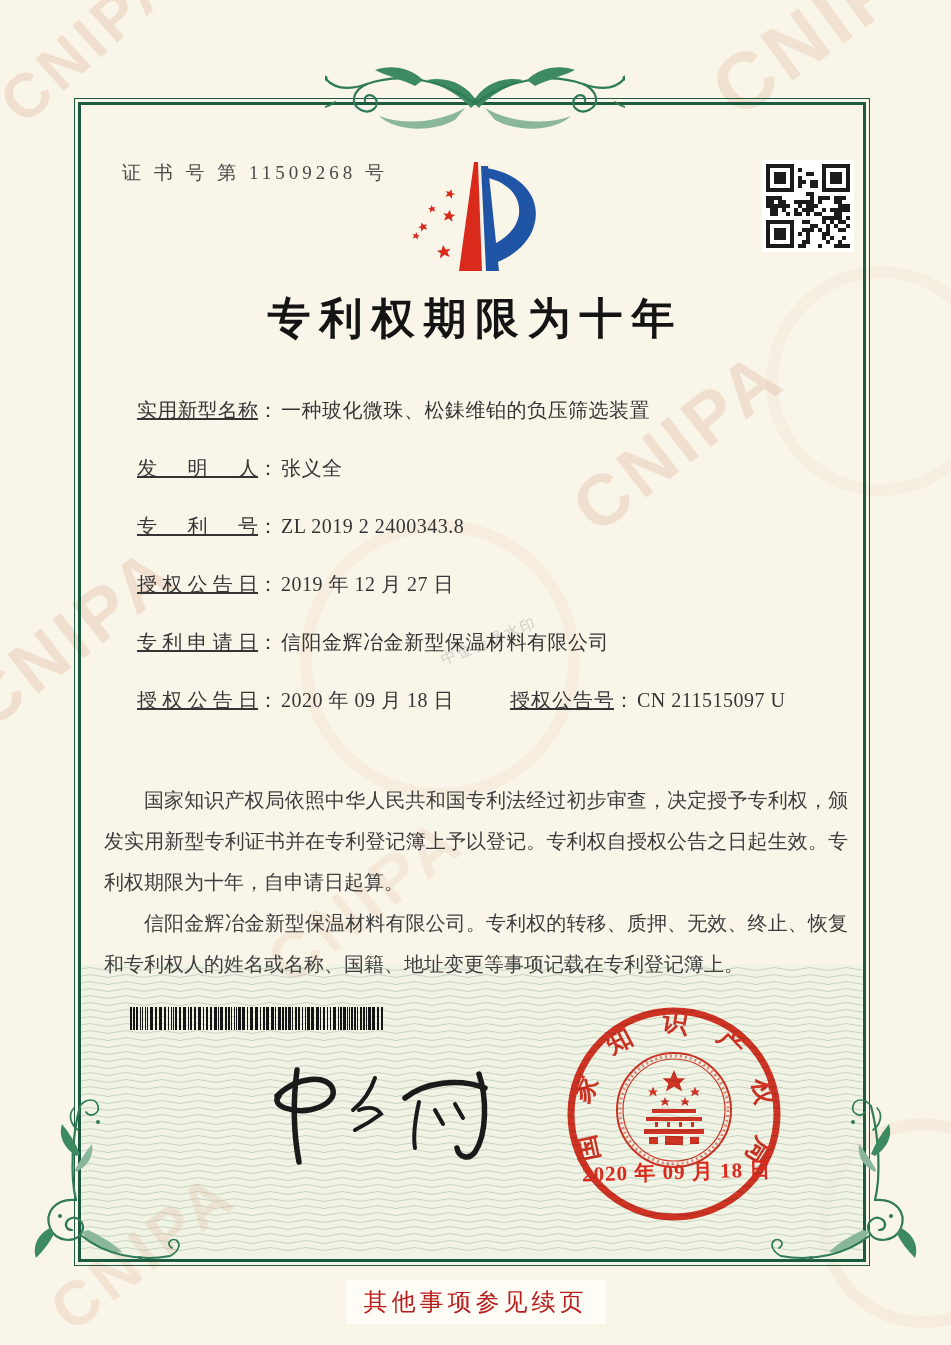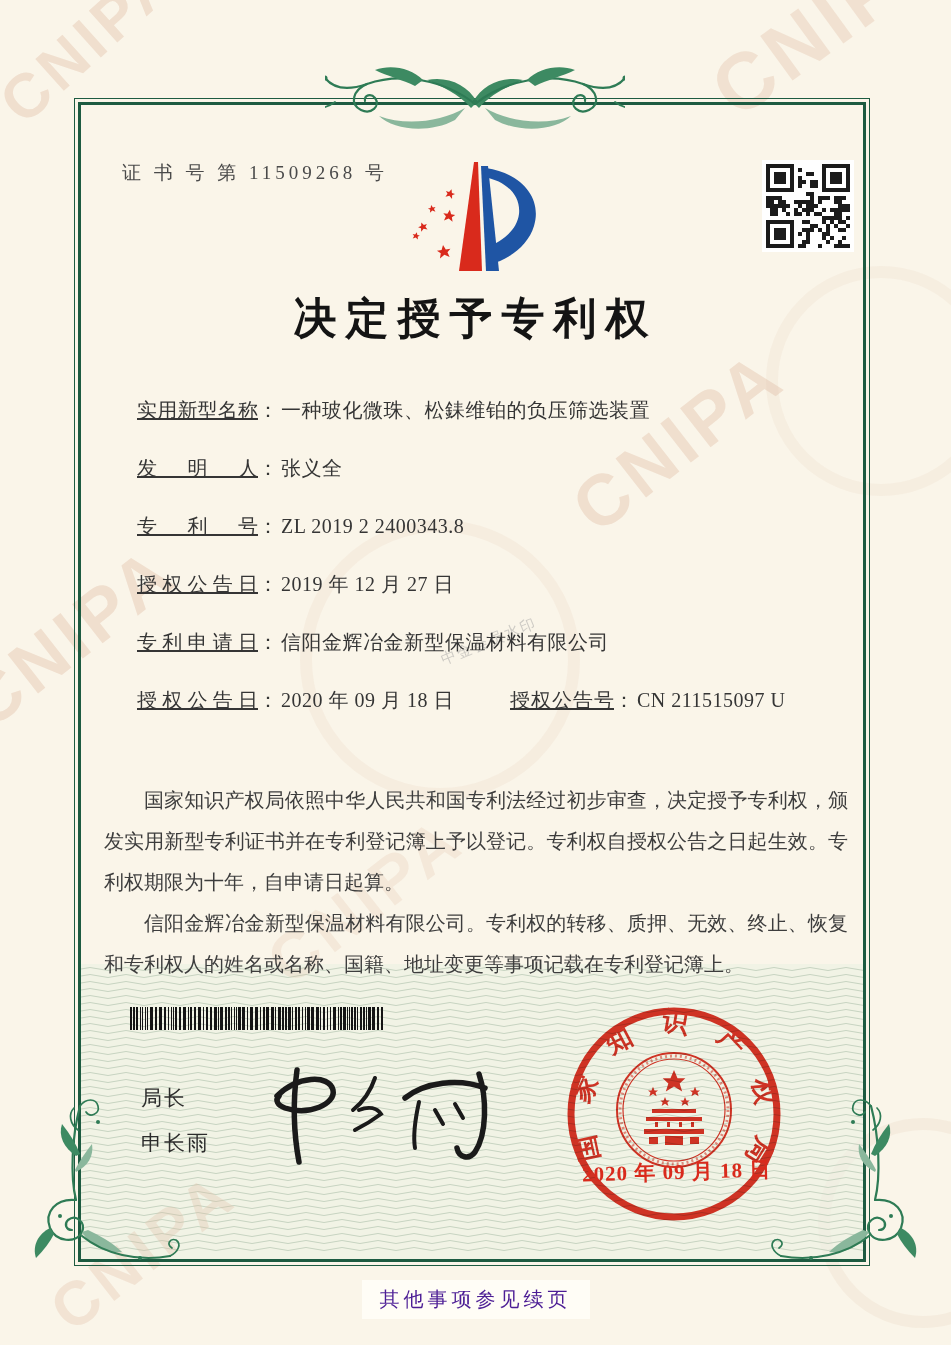--- a/index.html
+++ b/index.html
@@ -86,21 +86,21 @@
   .emb-ring{fill:none;stroke:var(--red);stroke-width:2;}
   .emb-ring2{fill:none;stroke:var(--red);stroke-width:1.2;}
   .emb-dash{fill:none;stroke:var(--red);stroke-width:3;stroke-dasharray:2 3;opacity:.55;}
   .seal-date{position:absolute;left:582px;top:1158px;color:var(--red);font-size:21px;font-weight:bold;
              letter-spacing:1px;z-index:7;transform:rotate(-1.5deg);}
 
   
   .footer-page{position:absolute;left:0;right:0;top:1236px;text-align:center;font-size:16px;
                letter-spacing:3px;color:#3a3a3a;z-index:4;}
   .note{position:absolute;left:0;right:0;top:1280px;text-align:center;z-index:4;}
-  .note span{display:inline-block;background:#fffdf6;padding:6px 18px;font-size:20px;letter-spacing:4px;color:#4c1d95;}
+  .note span{display:inline-block;background:#fffdf6;padding:6px 18px;font-size:24px;letter-spacing:4px;color:#b91c1c;}
 </style>
 </head>
 <body>
 
 <div class="page">
 
   <svg width="0" height="0" style="position:absolute">
     <defs>
       <path id="star" d="M0,-7 L2.06,-2.16 L6.66,-2.16 L3.33,0.83 L4.81,5.66 L0,2.67 L-4.81,5.66 L-3.33,0.83 L-6.66,-2.16 L-2.06,-2.16 Z"></path>
       <g id="floHalf">
@@ -653,21 +653,21 @@
       <div class="on"></div>
       <div></div>
       <div></div>
       <div></div>
       <div class="on"></div>
       <div class="on"></div>
       <div class="on"></div>
       <div class="on"></div>
     </div>
 
-  <h1 class="title">决定授予专利权</h1>
+  <h1 class="title">专利权期限为十年</h1>
 
   <div class="fields">
     <div class="row">
       <span class="lbl">实用新型名称</span><span class="colon">：</span><span class="val">一种玻化微珠、松銇维铂的负压筛选装置</span>
     </div>
     <div class="row">
       <span class="lbl">发明人</span><span class="colon">：</span><span class="val">张义全</span>
     </div>
     <div class="row">
       <span class="lbl">专利号</span><span class="colon">：</span><span class="val">ZL 2019 2 2400343.8</span>
@@ -758,24 +758,20 @@
       <div style="width: 1px; margin-right: 2px;"></div>
       <div style="width: 2px; margin-right: 1px;"></div>
       <div style="width: 2px; margin-right: 1px;"></div>
       <div style="width: 1px; margin-right: 1px;"></div>
       <div style="width: 3px; margin-right: 1px;"></div>
       <div style="width: 3px; margin-right: 2px;"></div>
       <div style="width: 2px; margin-right: 2px;"></div>
       <div style="width: 2px; margin-right: 2px;"></div>
     </div>
 
-  <div class="signer">
-    <div>局长</div>
-    <div>申长雨</div>
-  </div>
 
   <svg class="signature" viewBox="0 0 242 118">
     <path class="sig" d="M34,14 C30,44 30,74 36,106"></path>
     <path class="sig" d="M14,40 C34,20 66,18 70,34 C73,48 46,60 22,52 C14,49 12,44 16,40"></path>
     <path class="sig-thin" d="M112,22 C108,34 100,46 90,54"></path>
     <path class="sig-thin" d="M96,54 C106,50 114,52 118,58 C110,64 100,70 92,74"></path>
     <path class="sig" d="M142,42 C162,26 196,22 222,32"></path>
     <path class="sig" d="M216,18 C224,42 224,78 212,96 C206,104 196,102 194,92"></path>
     <path class="sig-thin" d="M156,46 C152,64 150,80 152,92"></path>
     <path class="sig-thin" d="M172,54 L180,68"></path>

